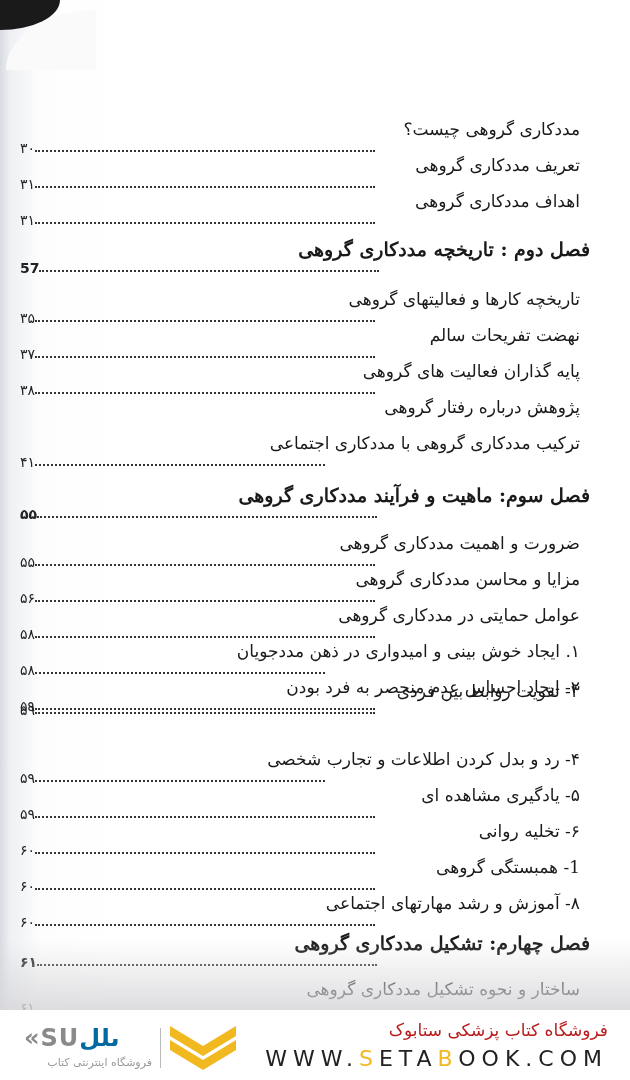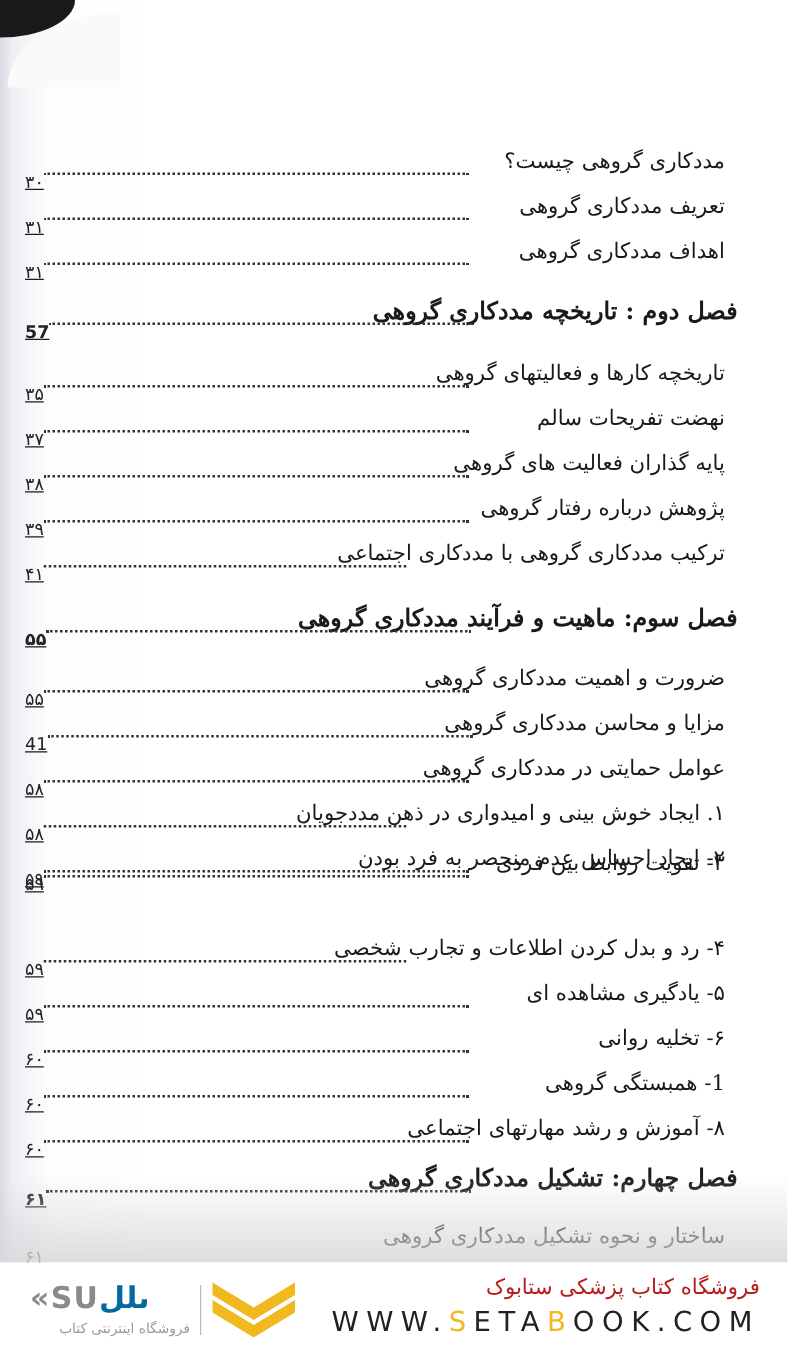--- a/index.html
+++ b/index.html
@@ -66,23 +66,23 @@
       padding-right: 10px;
     }
     .entry.chapter .title {
       font-size: 19px;
       font-weight: bold;
       padding-right: 0;
     }
     .entry .leader-row {
       display: flex;
       direction: ltr;
+      align-items: flex-end;
       height: 18px;
       margin-top: -2px;
-      text-decoration: underline;
     }
     .entry .page-num {
       font-size: 14px;
       line-height: 16px;
       margin-left: 10px;
       font-family: "DejaVu Sans", sans-serif;
       color: #222;
     }
     .entry.chapter .page-num {
       font-weight: bold;
@@ -214,24 +214,20 @@
     <div class="entry" style="top:360px">
       <span class="title">پایه گذاران فعالیت های گروهی</span>
       <div class="leader-row">
           <span class="page-num">۳۸</span>
           <span class="dots"></span>
         </div>
     </div>
 
     <div class="entry" style="top:396px">
       <span class="title">پژوهش درباره رفتار گروهی</span>
-      <div class="leader-row">
-          <span class="page-num">۳۹</span>
-          <span class="dots"></span>
-        </div>
     </div>
 
     <div class="entry wide" style="top:432px">
       <span class="title">ترکیب مددکاری گروهی با مددکاری اجتماعی</span>
       <div class="leader-row">
           <span class="page-num">۴۱</span>
           <span class="dots"></span>
         </div>
     </div>
 
@@ -247,21 +243,21 @@
       <span class="title">ضرورت و اهمیت مددکاری گروهی</span>
       <div class="leader-row">
           <span class="page-num">۵۵</span>
           <span class="dots"></span>
         </div>
     </div>
 
     <div class="entry" style="top:568px">
       <span class="title">مزایا و محاسن مددکاری گروهی</span>
       <div class="leader-row">
-          <span class="page-num">41</span>
+          <span class="page-num">۵۶</span>
           <span class="dots"></span>
         </div>
     </div>
 
     <div class="entry" style="top:604px">
       <span class="title">عوامل حمایتی در مددکاری گروهی</span>
       <div class="leader-row">
           <span class="page-num">۵۸</span>
           <span class="dots"></span>
         </div>

